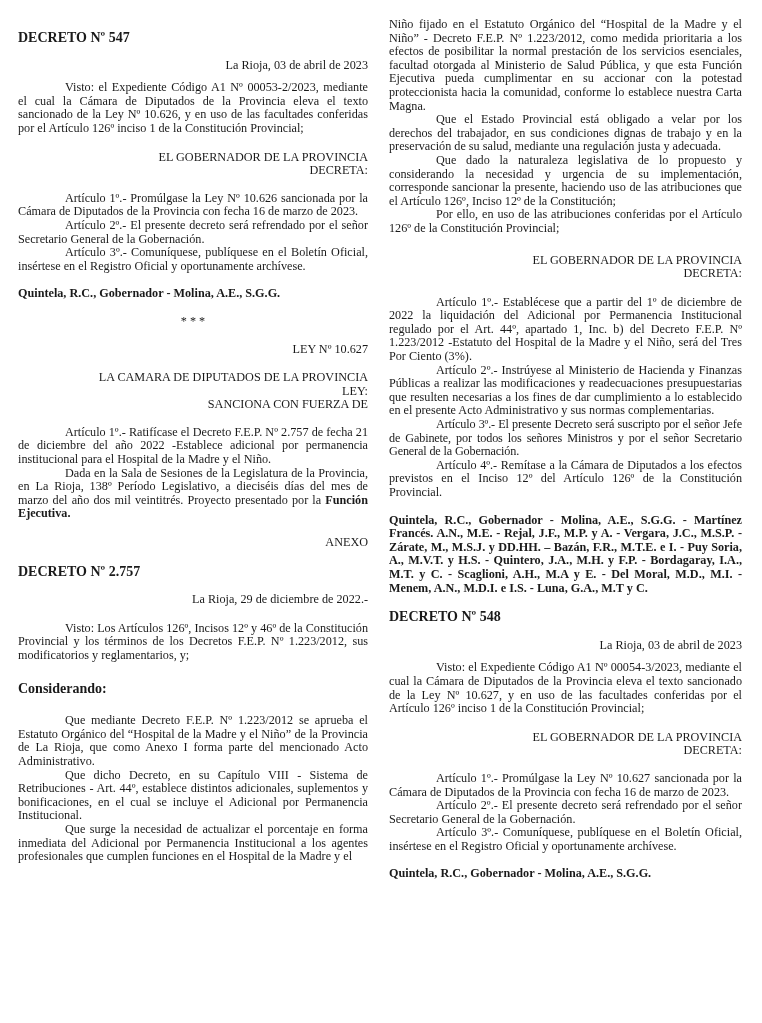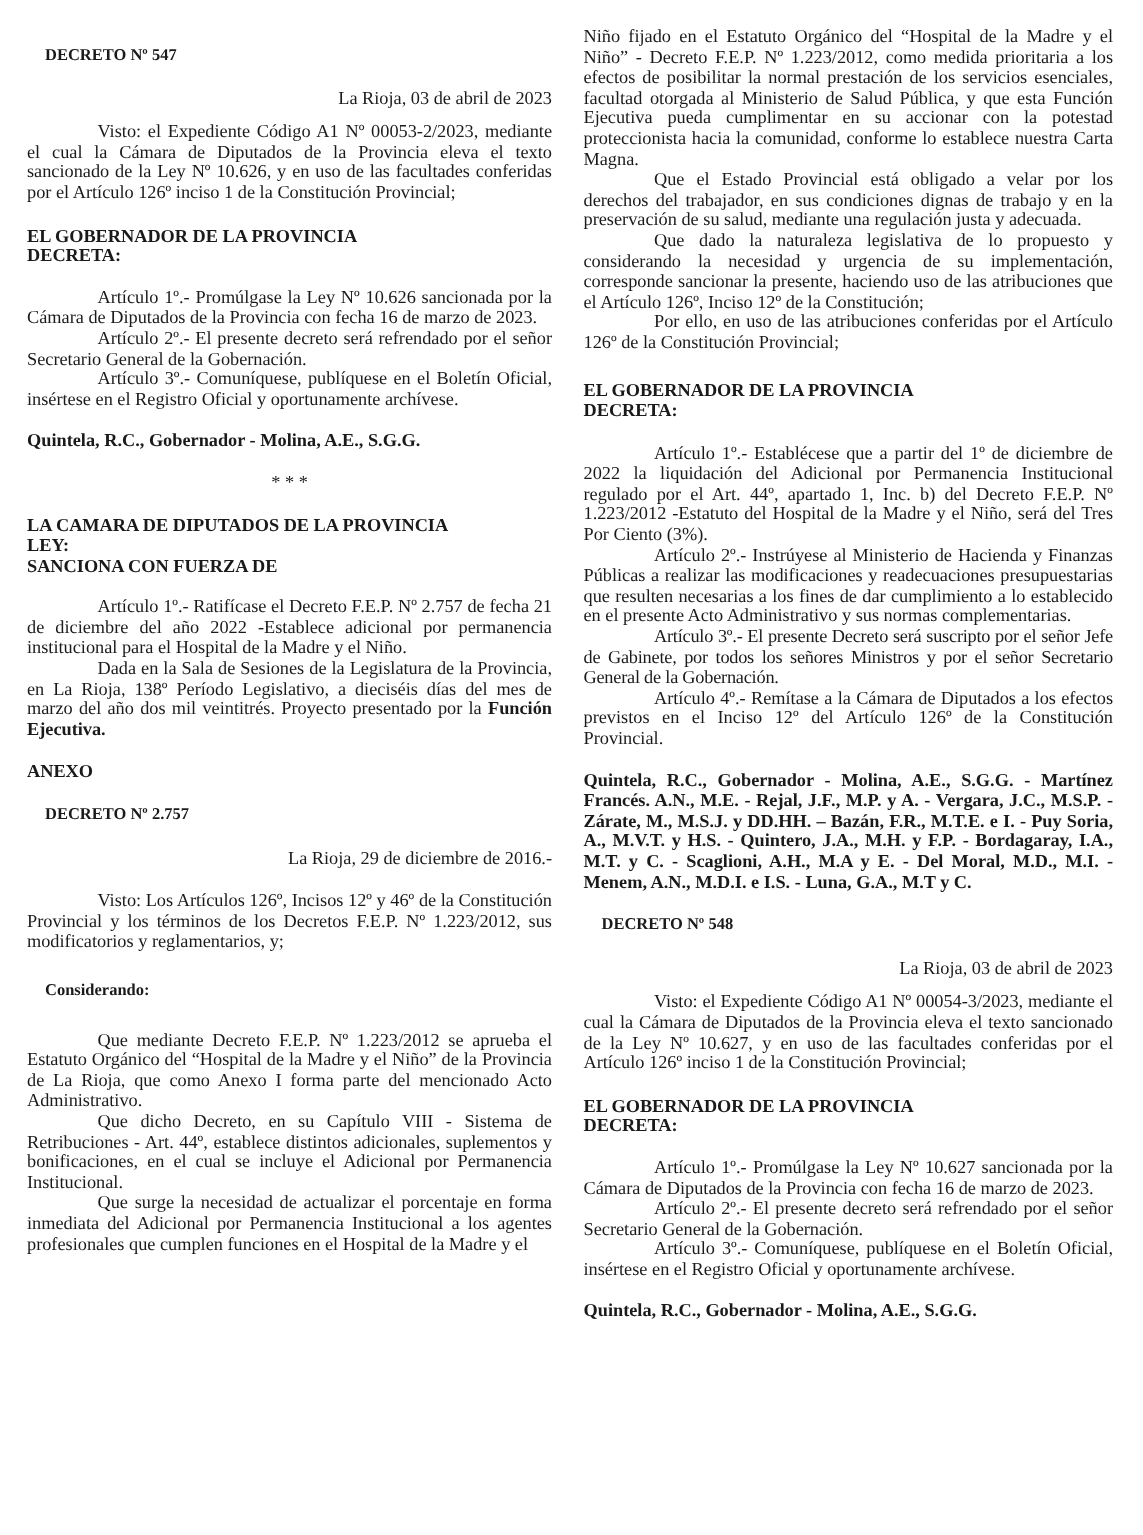--- a/index.html
+++ b/index.html
@@ -9,22 +9,22 @@
     font-size: 12.2px; line-height: 13.6px;
   }
   .col { position: absolute; top: 17px; }
   .col-left { left: 18px; width: 350px; }
   .col-right { left: 389px; width: 353px; }
   p { margin: 0; text-align: justify; }
   .ind { text-indent: 47px; }
   .b { font-weight: bold; }
   .c { text-align: center; }
   .r { text-align: right; }
-  .heading { font-weight: bold; text-align: left; font-size: 11px; margin-left: 12px; }
-  .centerhead { font-weight: bold; text-align: left; }
+  .heading { font-weight: bold; text-align: left; font-size: 14px; }
+  .centerhead { font-weight: normal; text-align: right; }
   .sig { font-weight: bold; text-align: justify; }
   .tight { letter-spacing: -0.15px; }
 </style>
 </head>
 <body>
 
 <div class="col col-left">
   <div>
     <p class="heading" style="margin-top:14px;">DECRETO Nº 547</p>
     <p class="r" style="margin-top:14px;">La Rioja, 03 de abril de 2023</p>
@@ -33,31 +33,32 @@
     <p class="centerhead">DECRETA:</p>
     <p class="ind" style="margin-top:14px;">Artículo 1º.- Promúlgase la Ley Nº 10.626 sancionada por la Cámara de Diputados de la Provincia con fecha 16 de marzo de 2023.</p>
     <p class="ind">Artículo 2º.- El presente decreto será refrendado por el señor Secretario General de la Gobernación.</p>
     <p class="ind">Artículo 3º.- Comuníquese, publíquese en el Boletín Oficial, insértese en el Registro Oficial y oportunamente archívese.</p>
     <p class="sig" style="margin-top:14px;">Quintela, R.C., Gobernador - Molina, A.E., S.G.G.</p>
   </div>
 
   <p class="c" style="margin-top:14px;">* * *</p>
 
   <div>
+    <p class="centerhead" style="margin-top:14px;">LEY Nº 10.627</p>
     <p class="centerhead" style="margin-top:15px;">LA CAMARA DE DIPUTADOS DE LA PROVINCIA</p>
     <p class="centerhead">LEY:</p>
     <p class="centerhead">SANCIONA CON FUERZA DE</p>
     <p class="ind" style="margin-top:14px;">Artículo 1º.- Ratifícase el Decreto F.E.P. Nº 2.757 de fecha 21 de diciembre del año 2022 -Establece adicional por permanencia institucional para el Hospital de la Madre y el Niño.</p>
     <p class="ind"><span>Dada en la Sala de Sesiones de la Legislatura de la Provincia, en La Rioja, 138º Período Legislativo, a dieciséis días del mes de marzo del año dos mil veintitrés. Proyecto presentado por la </span><span class="b">Función Ejecutiva.</span></p>
   </div>
 
   <div>
     <p class="centerhead" style="margin-top:15px;">ANEXO</p>
     <p class="heading" style="margin-top:15px;">DECRETO Nº 2.757</p>
-    <p class="r" style="margin-top:15px;">La Rioja, 29 de diciembre de 2016.-</p>
+    <p class="r" style="margin-top:15px;">La Rioja, 29 de diciembre de 2022.-</p>
     <p class="ind" style="margin-top:15px;">Visto: Los Artículos 126º, Incisos 12º y 46º de la Constitución Provincial y los términos de los Decretos F.E.P. Nº 1.223/2012, sus modificatorios y reglamentarios, y;</p>
     <p class="heading" style="margin-top:19px;">Considerando:</p>
     <p class="ind" style="margin-top:19px;">Que mediante Decreto F.E.P. Nº 1.223/2012 se aprueba el Estatuto Orgánico del “Hospital de la Madre y el Niño” de la Provincia de La Rioja, que como Anexo I forma parte del mencionado Acto Administrativo.</p>
     <p class="ind">Que dicho Decreto, en su Capítulo VIII - Sistema de Retribuciones - Art. 44º, establece distintos adicionales, suplementos y bonificaciones, en el cual se incluye el Adicional por Permanencia Institucional.</p>
     <p class="ind">Que surge la necesidad de actualizar el porcentaje en forma inmediata del Adicional por Permanencia Institucional a los agentes profesionales que cumplen funciones en el Hospital de la Madre y el</p>
   </div>
 </div>
 
 <div class="col col-right">
   <p style="margin-top:1px;">Niño fijado en el Estatuto Orgánico del “Hospital de la Madre y el Niño” - Decreto F.E.P. Nº 1.223/2012, como medida prioritaria a los efectos de posibilitar la normal prestación de los servicios esenciales, facultad otorgada al Ministerio de Salud Pública, y que esta Función Ejecutiva pueda cumplimentar en su accionar con la potestad proteccionista hacia la comunidad, conforme lo establece nuestra Carta Magna.</p>

